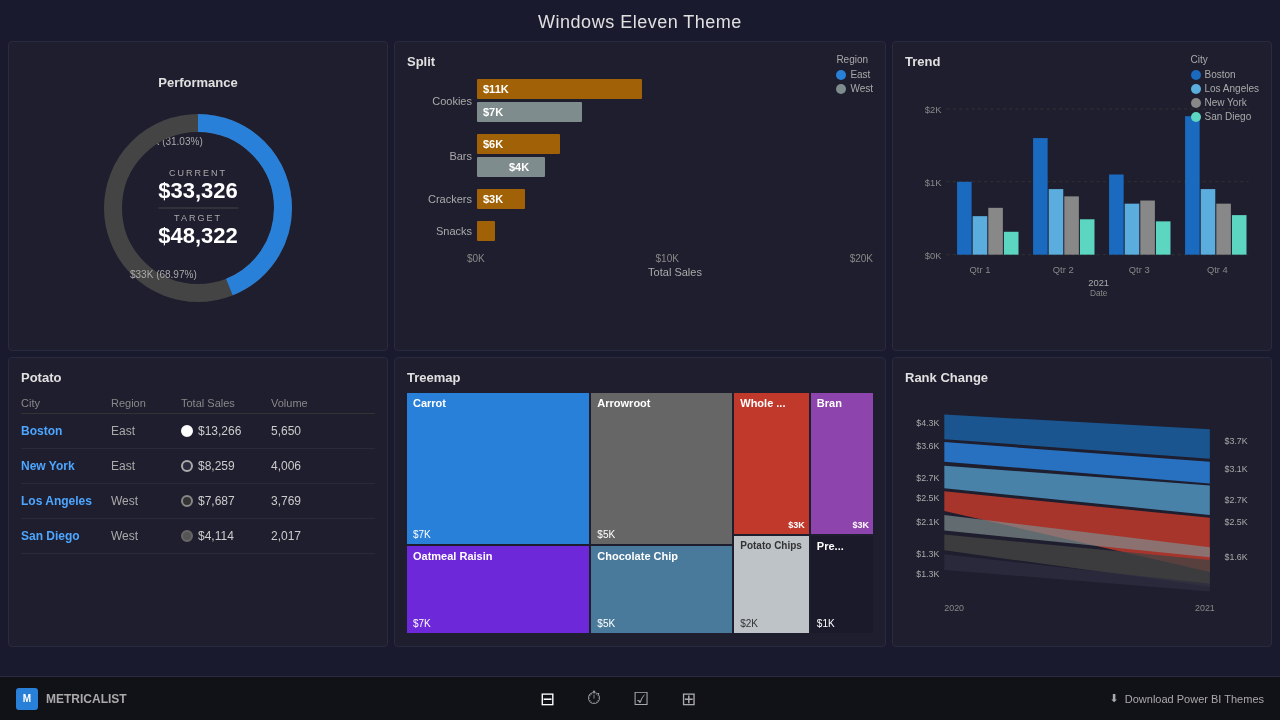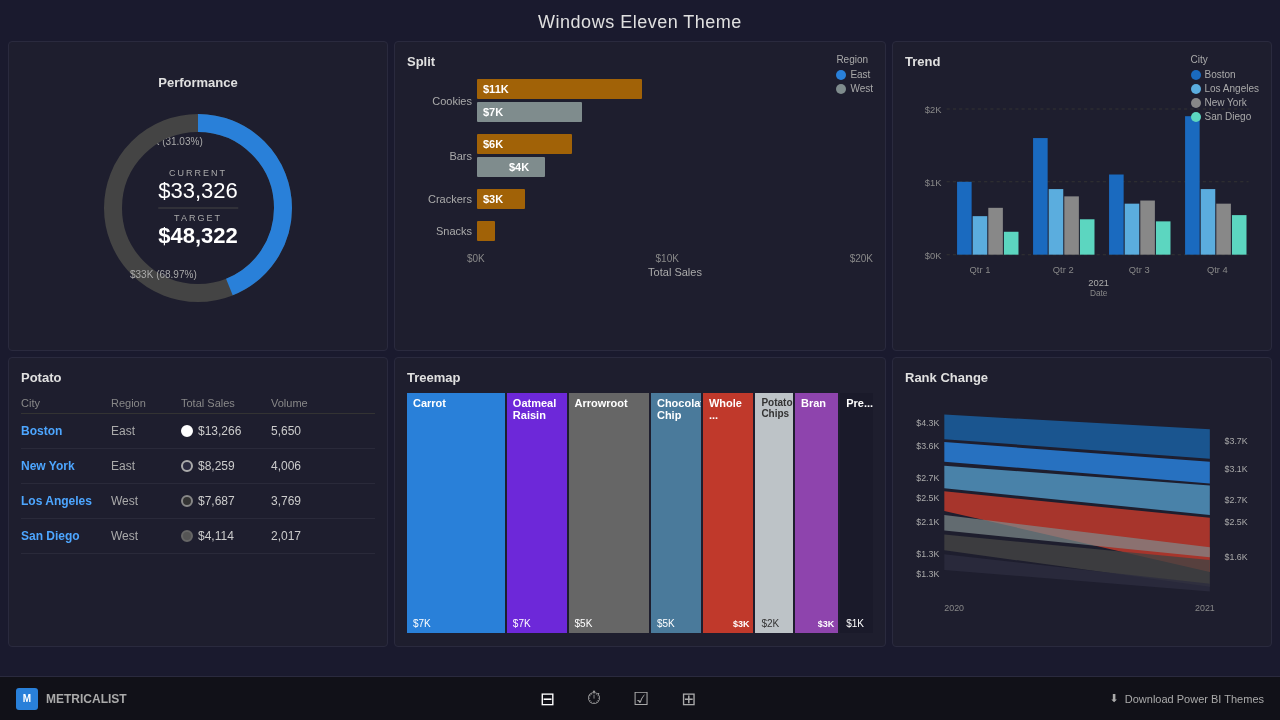--- a/index.html
+++ b/index.html
@@ -65,21 +65,21 @@
       text-align: center;
     }
     .donut-label-current {
       font-size: 9px;
       letter-spacing: 2px;
       color: #aaa;
       text-transform: uppercase;
     }
     .donut-value-current {
       font-size: 22px;
-      font-weight: 400;
+      font-weight: 700;
       color: #fff;
     }
     .donut-divider {
       border: none;
       border-top: 1px solid #444;
       margin: 4px 0;
     }
     .donut-label-target {
       font-size: 9px;
       letter-spacing: 2px;
@@ -202,21 +202,21 @@
       grid-column: 2;
     }
     .treemap-area {
       width: 100%;
       height: 240px;
       display: flex;
       gap: 2px;
     }
     .tm-col {
       display: flex;
-      flex-direction: row;
+      flex-direction: column;
       gap: 2px;
     }
     .tm-cell {
       position: relative;
       display: flex;
       flex-direction: column;
       justify-content: space-between;
       padding: 4px 6px;
       font-size: 11px;
       color: #fff;
@@ -348,21 +348,21 @@
         <span style="position:absolute;left:0;font-size:11px;color:#aaa;width:65px;text-align:right;">Cookies</span>
         <div style="display:flex;flex-direction:column;gap:3px;">
           <div class="bar bar-east" style="width:165px;">$11K</div>
           <div class="bar bar-west" style="width:105px;">$7K</div>
         </div>
       </div>
 
       <div style="display:flex;align-items:center;margin-bottom:12px;padding-left:70px;position:relative;">
         <span style="position:absolute;left:0;font-size:11px;color:#aaa;width:65px;text-align:right;">Bars</span>
         <div style="display:flex;flex-direction:column;gap:3px;">
-          <div class="bar bar-east" style="width:95px;">$6K</div>
+          <div class="bar bar-east" style="width:83px;">$6K</div>
           <div class="bar bar-west" style="width:68px;padding-left:32px;">$4K</div>
         </div>
       </div>
 
       <div style="display:flex;align-items:center;margin-bottom:12px;padding-left:70px;position:relative;">
         <span style="position:absolute;left:0;font-size:11px;color:#aaa;width:65px;text-align:right;">Crackers</span>
         <div style="display:flex;flex-direction:column;gap:3px;">
           <div class="bar bar-east" style="width:48px;">$3K</div>
         </div>
       </div>

